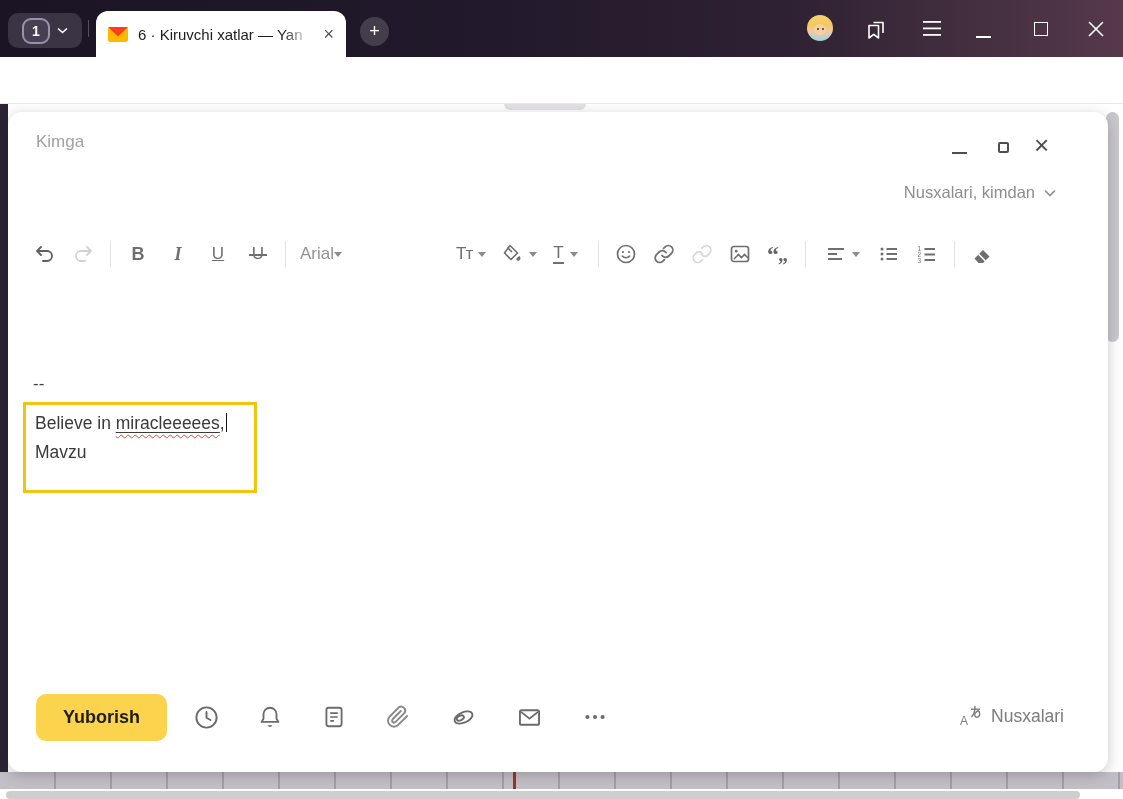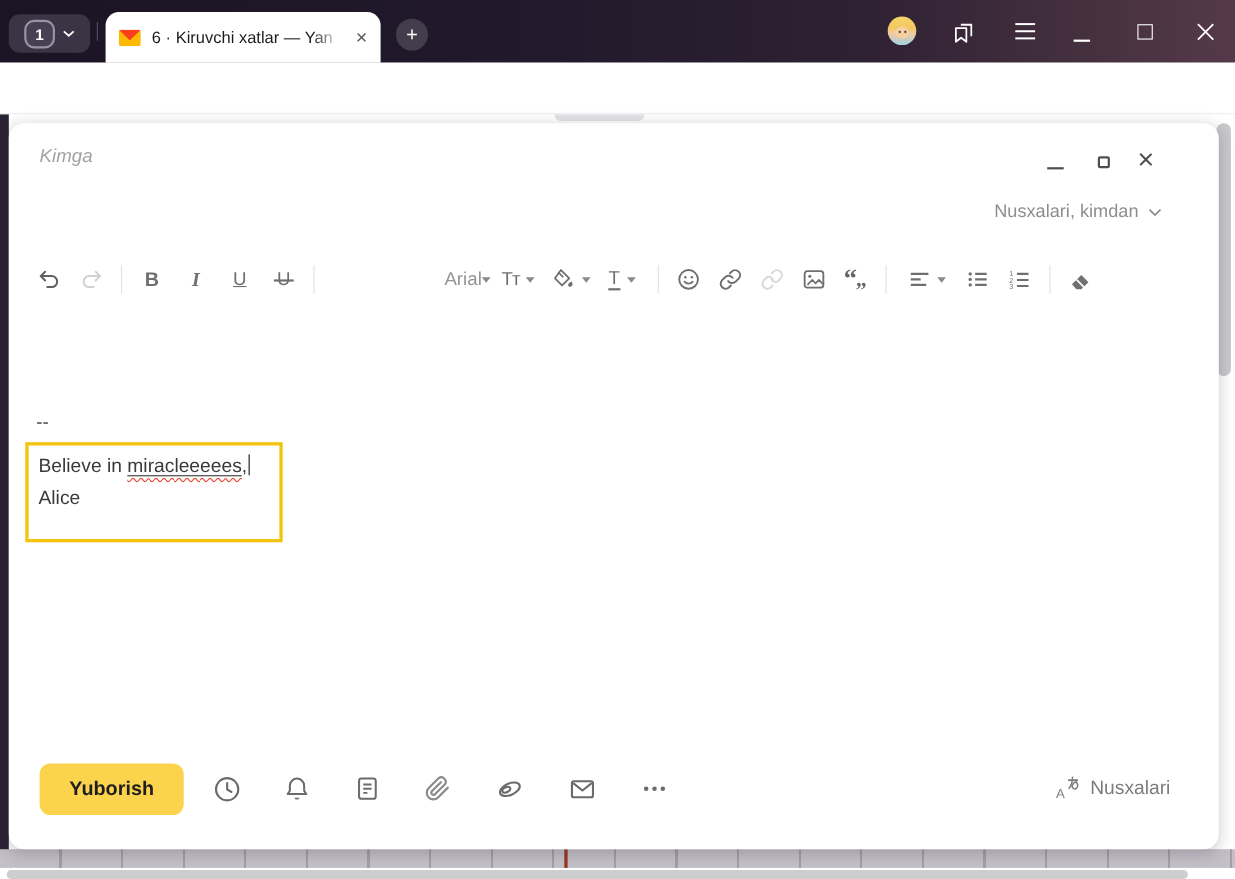--- a/index.html
+++ b/index.html
@@ -61,42 +61,42 @@
   .band-red { position:absolute; left:513px; top:668px; width:2.5px; height:17px; background:#99371f; }
   .hscroll { position:absolute; left:6px; top:687px; width:1074px; height:8px;
     background:#cecdd0; border-radius:4px; cursor:pointer; }
   .vscroll { position:absolute; left:1106px; top:8px; width:13px; height:230px;
     background:#c9c8cb; border-radius:7px; cursor:pointer; }
 
   
   .modal { position:absolute; left:8px; top:8px; width:1100px; height:660px; background:#fff;
     border-radius:14px; box-shadow:0 3px 14px rgba(40,30,50,.25); }
   .field-label { font-size:17px; color:#a2a2a2; }
-  .row-to { position:absolute; left:28px; top:20px; width:880px; height:30px; cursor:text;font-style:italic; }
+  .row-to { position:absolute; left:28px; top:20px; width:880px; height:30px; cursor:text; }
   .row-subj { position:absolute; left:28px; top:70px; width:840px; height:30px; cursor:text; }
   .cc-link { position:absolute; right:52px; top:71px; display:flex; align-items:center; gap:9px;
     color:#8e8e8e; font-size:16.5px; cursor:pointer; }
   .mctl { position:absolute; top:22px; display:flex; align-items:center; cursor:pointer; }
   .mctl-min { left:944px; top:40px; width:15px; height:2px; background:#4e4e4e; }
   .mctl-sq { left:990px; top:30px; width:11px; height:11px; border:2px solid #4e4e4e; border-radius:2px; }
   .mctl-x { left:1026px; top:20px; font-size:26px; color:#4e4e4e; font-weight:300; line-height:1; }
 
   .fmtbar { position:absolute; left:22px; top:120px; height:44px; display:flex; align-items:center; }
   .fbtn { height:36px; min-width:30px; display:flex; align-items:center; justify-content:center;
     cursor:pointer; color:#6f6f6f; border-radius:6px; }
   .fbtn.disabled { color:#d2d2d2; cursor:default; }
   .f-div { width:1px; height:26px; background:#e2e2e2; margin:0 12px; }
   .glyph-b { font-weight:bold; font-size:18px; }
   .glyph-i { font-style:italic; font-size:18px; font-family:"Liberation Serif",serif; font-weight:bold; }
   .glyph-u { font-size:17px; text-decoration:underline; }
   .glyph-s { font-size:17px; position:relative; }
   .glyph-s::after { content:""; position:absolute; left:-3px; right:-3px; top:52%; height:1.6px; background:#6f6f6f; }
   .caret-dn { width:0; height:0; border-left:4.5px solid transparent; border-right:4.5px solid transparent;
     border-top:5.5px solid #8a8a8a; }
-  .font-select { width:146px; display:flex; align-items:center; justify-content:flex-end;
+  .font-select { width:146px; display:flex; align-items:center; justify-content:flex-start;
     margin:0 2px; cursor:pointer; }
   .font-name { color:#949494; font-size:17px; }
   .combo { display:flex; align-items:center; gap:6px; padding:0 8px; }
   .tt-label { font-size:17px; color:#6f6f6f; letter-spacing:-1px; }
   .tcolor { font-size:17px; color:#6f6f6f; border-bottom:2px solid #6f6f6f; line-height:1.1; }
   .quote-ic { font-family:"Liberation Serif",serif; font-weight:bold; color:#666; }
   .quote-ic .q1 { font-size:24px; vertical-align:6px; }
   .quote-ic .q2 { font-size:20px; vertical-align:-2px; margin-left:-1px; }
 
   .editor { position:absolute; left:0px; top:180px; width:1060px; height:380px; cursor:text; }
@@ -349,21 +349,21 @@
           <path d="M4.5 16.5 L13 8 L19.5 14.5 L13 21 H8.5 Z" fill="#6f6f6f"></path>
           <path d="M8.7 12.3 L15.6 19.2" stroke="#fff" stroke-width="1.6"></path>
           </svg>
       </div>
     </div>
 
     <div class="editor">
       <div class="sig-sep">--</div>
       <div class="sigbox">
         <div class="sigline"><span>Believe in </span><span class="u-solid"><span class="u-wavy">miracleeeees</span></span><span>,</span><span class="caret"></span></div>
-        <div class="sigline">Alice</div>
+        <div class="sigline">Mavzu</div>
       </div>
     </div>
 
     <button class="send-btn">Yuborish</button>
 
     <div class="bot-ic" style="left:184px;">
       <svg width="27" height="27" viewBox="0 0 24 24">
         <circle cx="12" cy="12" r="9" fill="none" stroke="#6b6b6b" stroke-width="1.7"></circle>
         <path d="M12 7 V12.2 L15.5 14.2" fill="none" stroke="#6b6b6b" stroke-width="1.7" stroke-linecap="round"></path>
         </svg>

